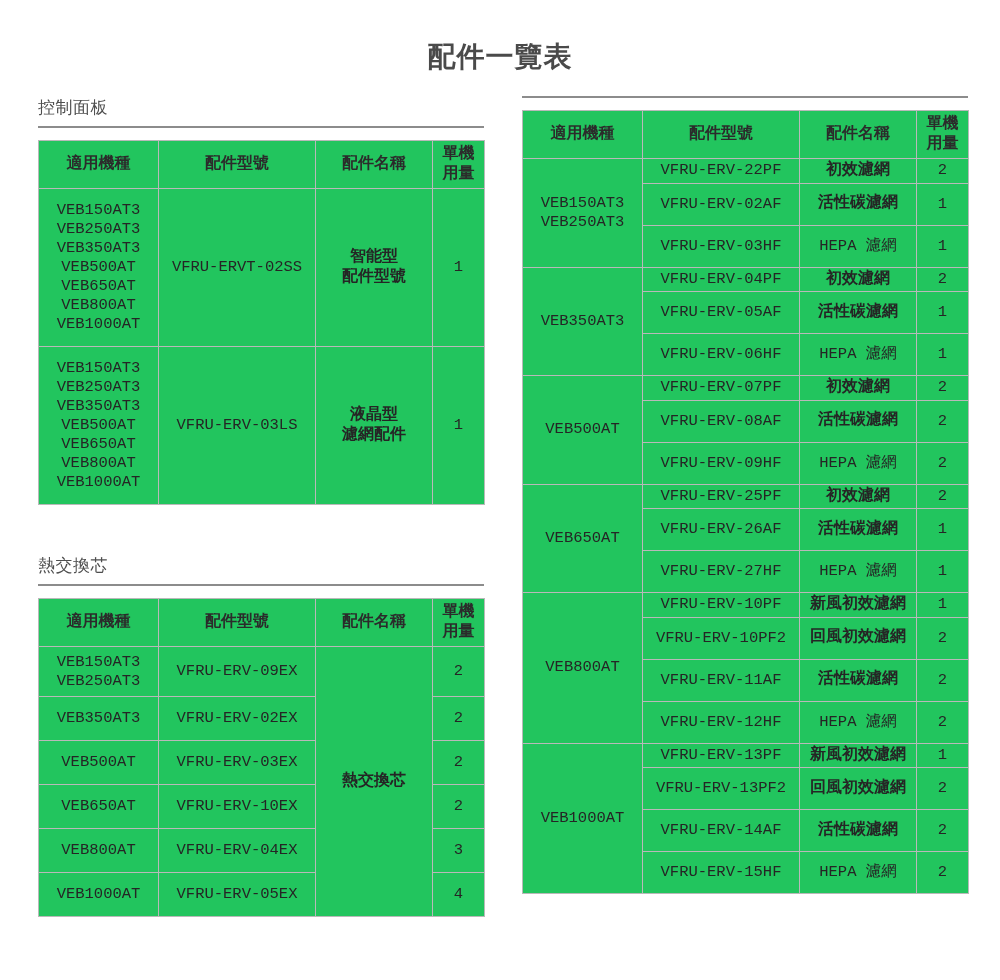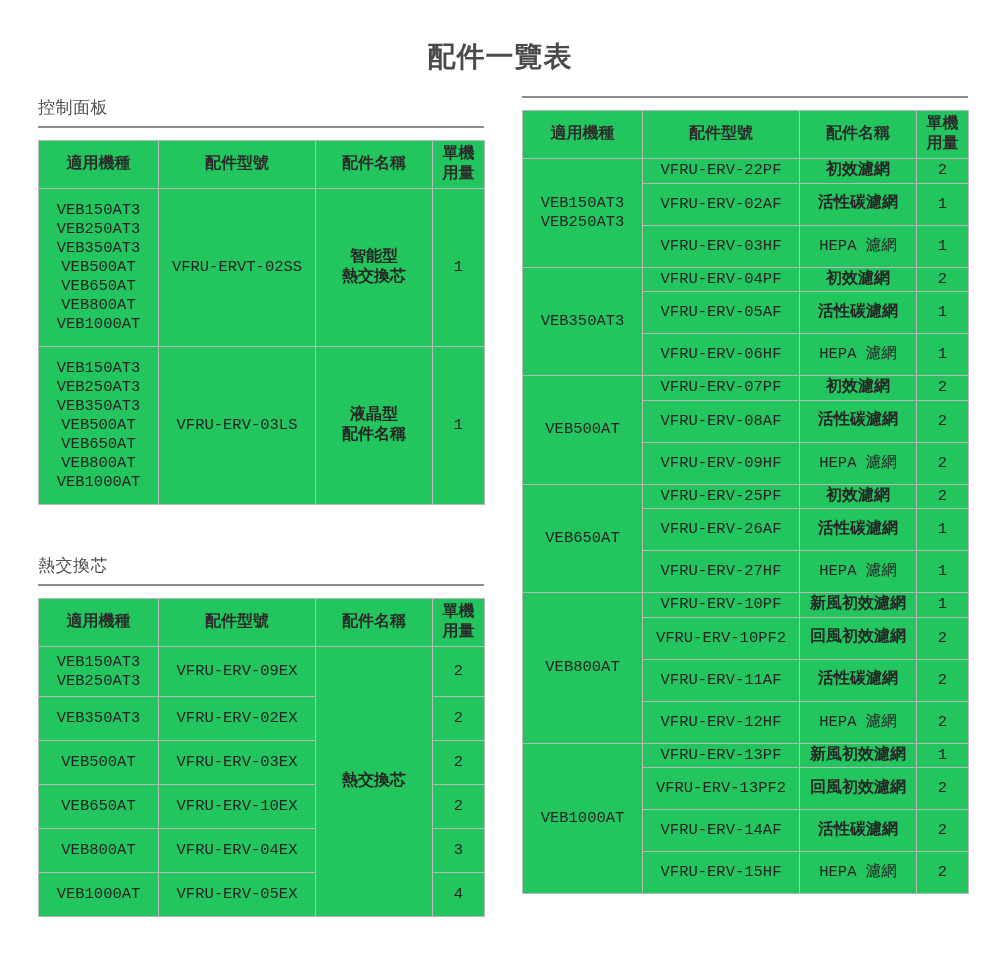--- a/index.html
+++ b/index.html
@@ -128,34 +128,34 @@
           <tr>
             <td class="modelstack" style="height:158px">VEB150AT3
 VEB250AT3
 VEB350AT3
 VEB500AT
 VEB650AT
 VEB800AT
 VEB1000AT</td>
             <td>VFRU-ERVT-02SS</td>
             <td class="cjk modelstack">智能型
-熱交換芯</td>
+配件型號</td>
             <td class="qty">1</td>
           </tr>
           <tr>
             <td class="modelstack" style="height:158px">VEB150AT3
 VEB250AT3
 VEB350AT3
 VEB500AT
 VEB650AT
 VEB800AT
 VEB1000AT</td>
             <td>VFRU-ERV-03LS</td>
             <td class="cjk modelstack">液晶型
-配件名稱</td>
+濾網配件</td>
             <td class="qty">1</td>
           </tr>
         </tbody>
       </table>
     </div>
 
     <div class="spacer-block"></div>
 
     <div class="section">
       <div class="section-title">熱交換芯</div>

